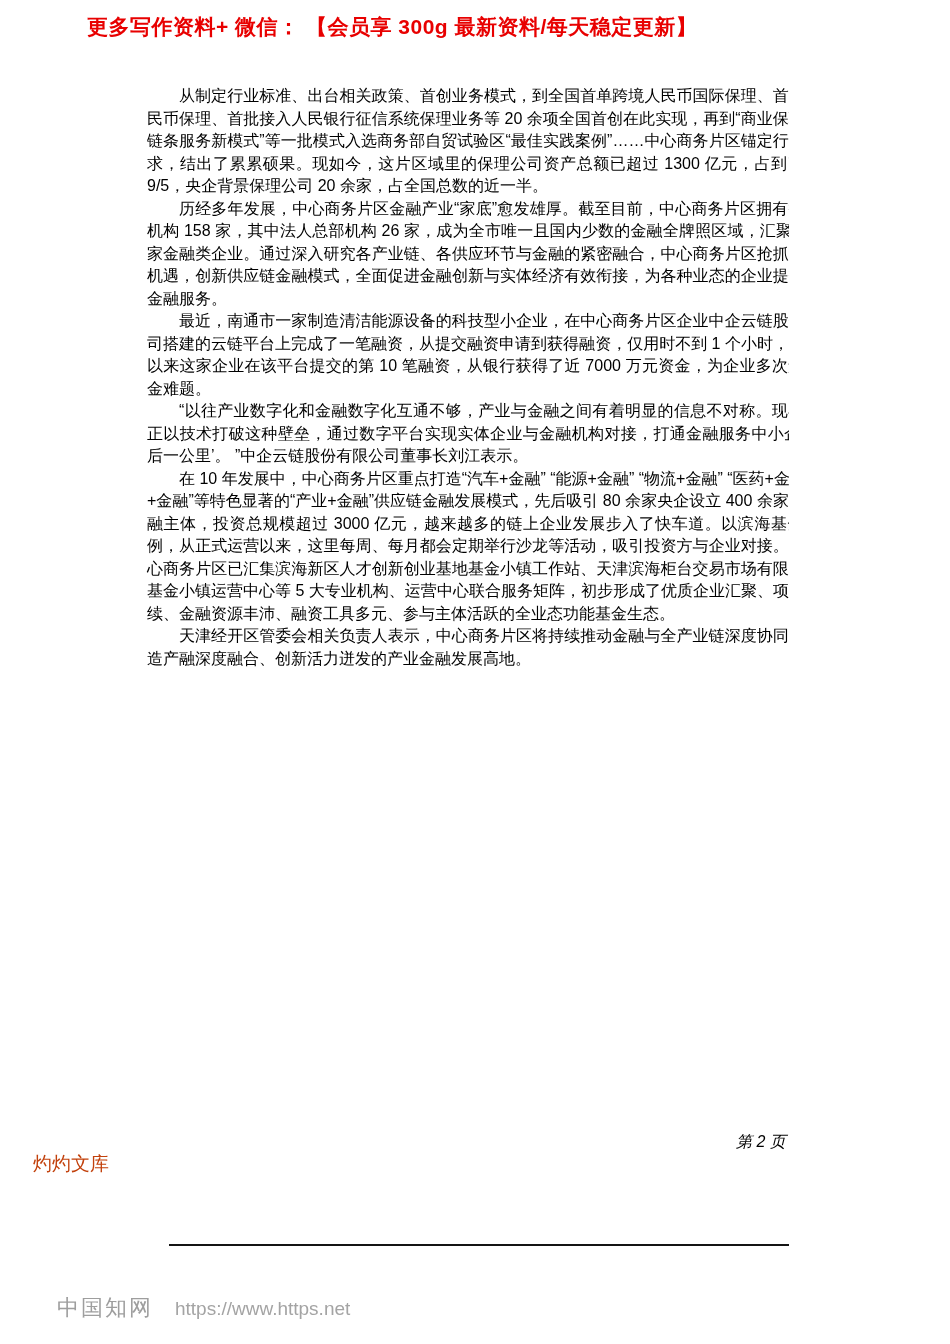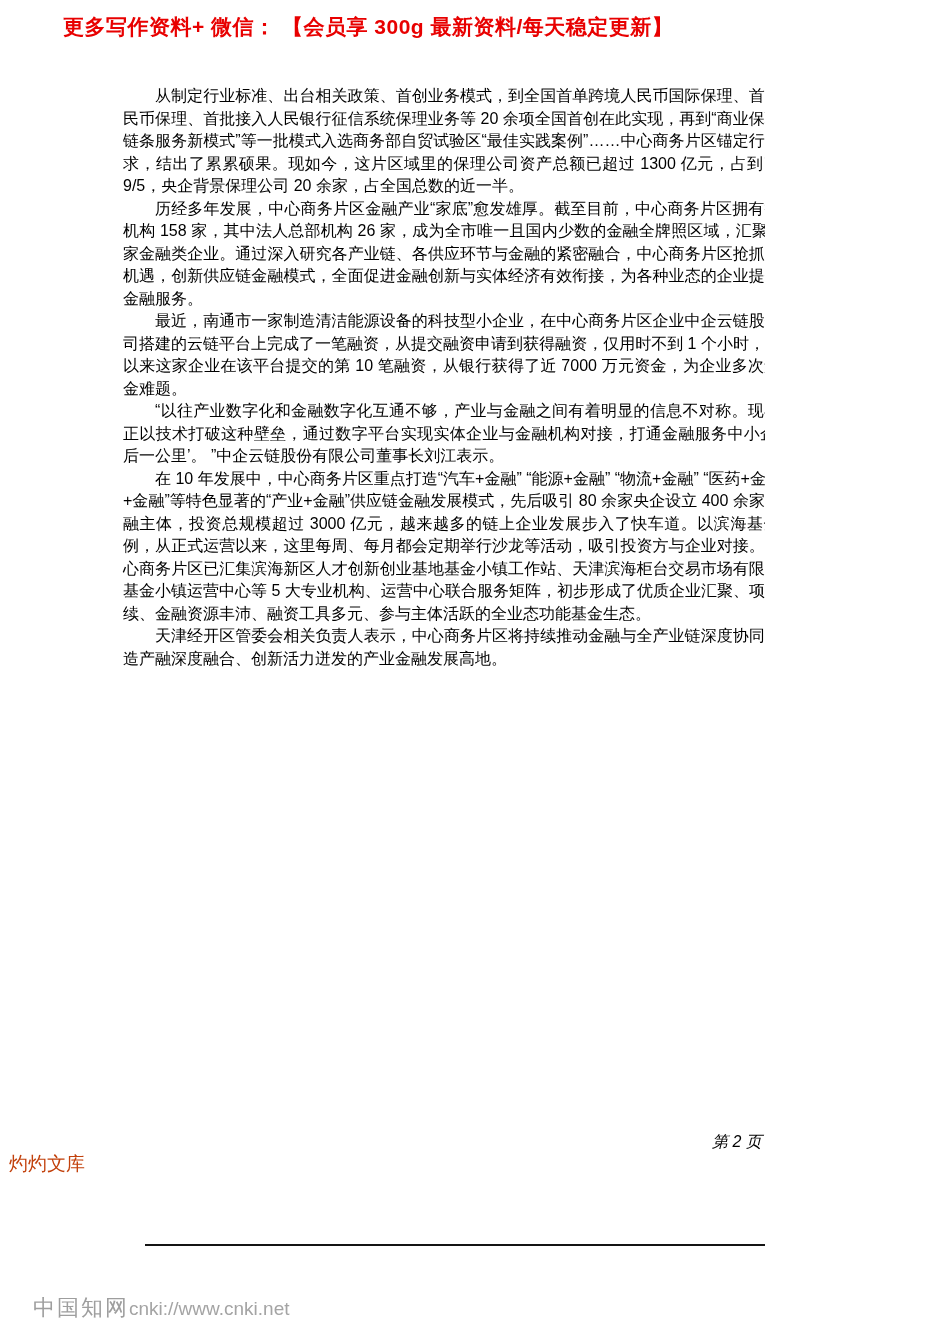--- a/index.html
+++ b/index.html
@@ -7,20 +7,21 @@
     padding: 0;
     background: #ffffff;
     font-family: "Liberation Sans", "DejaVu Sans", sans-serif;
   }
   .page {
     position: relative;
     width: 765px;
     height: 1344px;
     background: #ffffff;
     overflow: hidden;
+    margin-left: 24px;
   }
   .promo {
     position: absolute;
     left: 63px;
     top: 13px;
     font-size: 21px;
     font-weight: bold;
     color: #e80000;
     white-space: nowrap;
     letter-spacing: 0.5px;
@@ -67,20 +68,21 @@
     width: 668px;
     height: 2px;
     background: #141414;
   }
   .cnki {
     position: absolute;
     left: 33px;
     top: 1293px;
     display: flex;
     align-items: baseline;
+    gap: 22px;
     color: #9e9e9e;
   }
   .cnki-name {
     font-size: 22px;
     letter-spacing: 2px;
     white-space: nowrap;
   }
   .cnki-url {
     font-size: 19px;
     color: #a4a4a4;
@@ -105,16 +107,16 @@
     </div>
 
   <div class="page-indicator">第 2 页 共 2 页</div>
 
   <div class="watermark">灼灼文库</div>
 
   <div class="divider"></div>
 
   <div class="cnki" style="color: rgb(158, 158, 158);">
     <span class="cnki-name">中国知网</span>
-    <span class="cnki-url">cnki://www.cnki.net</span>
+    <span class="cnki-url">https://www.https.net</span>
   </div>
 
 </div>
 
 </body></html>

